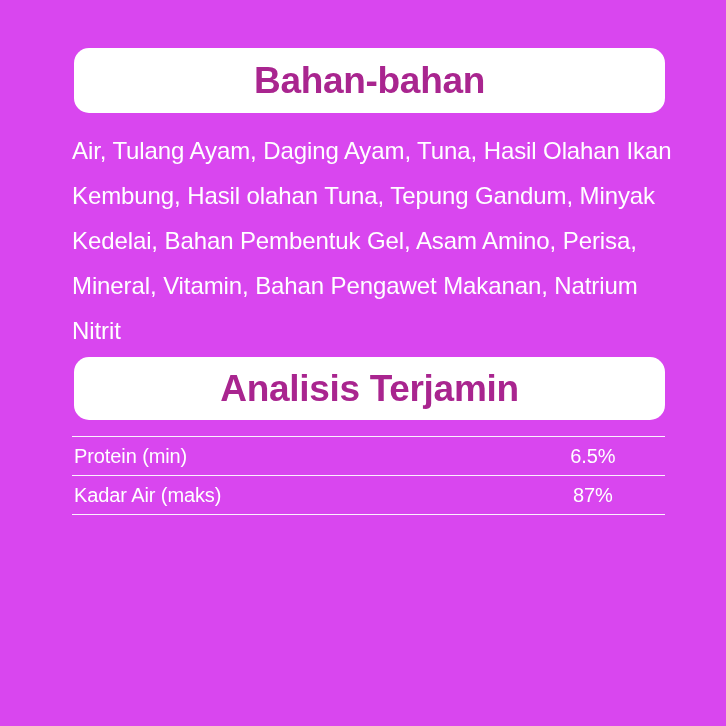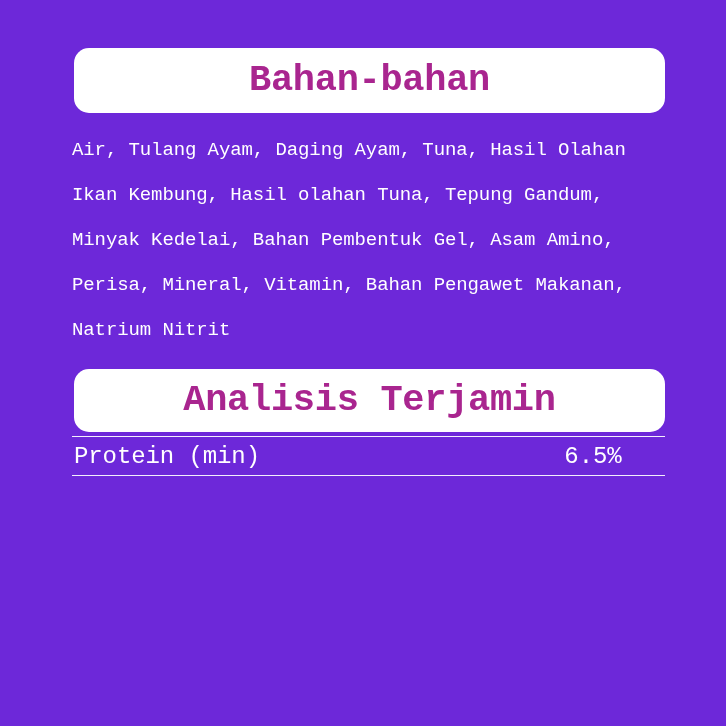--- a/index.html
+++ b/index.html
@@ -11,23 +11,22 @@
     height: 726px;
     overflow: hidden;
     background: #A9218E;
     font-family: "Liberation Sans", sans-serif;
     -webkit-font-smoothing: antialiased;
   }
   .page {
     position: relative;
     width: 726px;
     height: 726px;
-    background: #6d28d9;
+    background: #d946ef;
     box-sizing: border-box;
-    font-family: Liberation Mono, monospace;
   }
 
   
   .banner {
     position: absolute;
     left: 74px;
     width: 591px;
     background: #FFFFFF;
     border-radius: 15px;
     display: flex;
@@ -42,51 +41,50 @@
     line-height: 1;
     white-space: nowrap;
   }
   #banner-ingredients {
     top: 48px;
     height: 65px;
   }
   #banner-analysis {
     top: 357px;
     height: 63px;
-    margin-top: 12px;
   }
 
   
   .ingredients {
     position: absolute;
     left: 72px;
     top: 128px;
     width: 600px;
     color: #FFFFFF;
-    font-size: 19px;
+    font-size: 24px;
     line-height: 45px;
     letter-spacing: -0.1px;
     font-weight: normal;
   }
 
   
   .analysis-table {
     position: absolute;
     left: 72px;
     top: 436px;
     width: 593px;
     border-collapse: collapse;
   }
   .analysis-table tr {
     height: 39px;
   }
   .analysis-table td {
     border-top: 1.6px solid rgba(255,255,255,0.92);
     color: #FFFFFF;
-    font-size: 24px;
+    font-size: 20px;
     letter-spacing: -0.1px;
     padding: 0;
     vertical-align: middle;
   }
   .analysis-table tr:last-child td {
     border-bottom: 1.6px solid rgba(255,255,255,0.92);
   }
   .analysis-table td.label {
     text-align: left;
     padding-left: 2px;
@@ -110,16 +108,20 @@
   <div class="banner" id="banner-analysis">
     <span class="banner-title">Analisis Terjamin</span>
   </div>
 
   <table class="analysis-table">
     <tbody>
       <tr>
         <td class="label">Protein (min)</td>
         <td class="value">6.5%</td>
       </tr>
+      <tr>
+        <td class="label">Kadar Air (maks)</td>
+        <td class="value">87%</td>
+      </tr>
     </tbody>
   </table>
 
 </div>
 
 </body></html>

